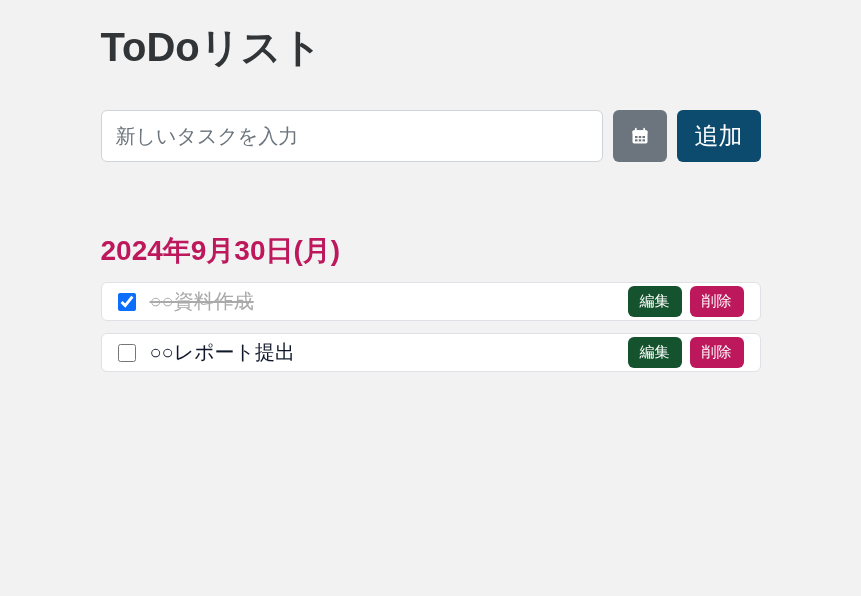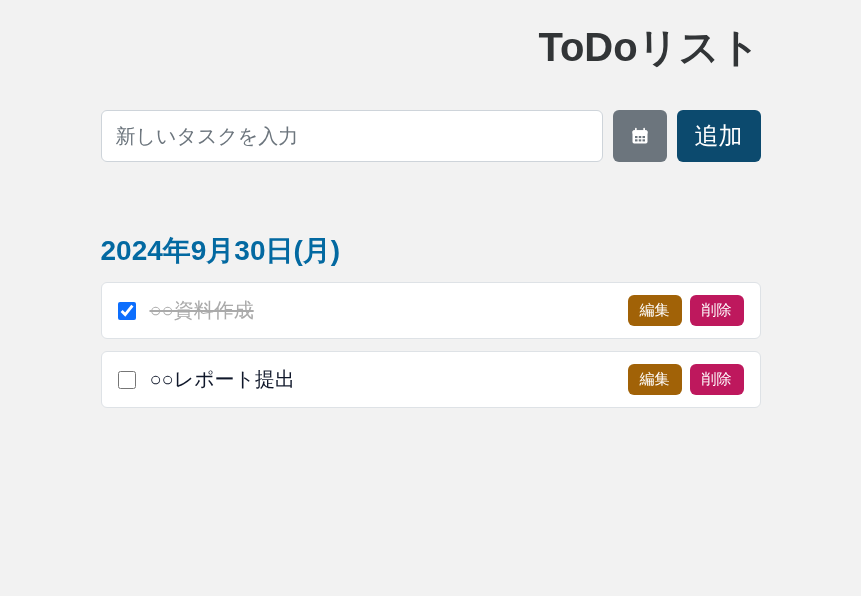--- a/index.html
+++ b/index.html
@@ -11,21 +11,21 @@
       font-family: -apple-system, BlinkMacSystemFont, "Segoe UI", "Hiragino Sans", "Hiragino Kaku Gothic ProN", Meiryo, sans-serif;
       background: #f2f2f2;
       padding: 20px 0;
     }
     .container {
       max-width: 700px;
       margin: 0 auto;
       padding: 0 20px;
     }
     h1 {
-      text-align: right;
+      text-align: left;
       font-size: 40px;
       font-weight: 700;
       color: #323537;
       margin-bottom: 35px;
     }
     .input-row {
       display: flex;
       gap: 10px;
       margin-bottom: 70px;
     }
@@ -56,43 +56,43 @@
       color: #fff;
       width: 54px;
     }
     .btn-add {
       background: #0c4a6e;
       color: #fff;
       font-size: 24px;
       padding: 10px 18px;
     }
     .btn-edit {
-      background: #a16207;
+      background: #14532d;
       color: #fff;
       font-size: 15px;
       padding: 6px 12px;
     }
     .btn-delete {
       background: #be185d;
       color: #fff;
       font-size: 15px;
       padding: 6px 12px;
     }
     .date-header {
       font-size: 28px;
       font-weight: 700;
-      color: #0369a1;
+      color: #be185d;
       margin-bottom: 12px;
       margin-top: 30px;
     }
     .task-item {
       background: #fff;
       border: 1px solid #dee2e6;
       border-radius: 6px;
-      padding: 12px 16px;
+      padding: 3px 16px;
       display: flex;
       align-items: center;
       gap: 14px;
       margin-bottom: 12px;
     }
     .task-checkbox {
       width: 18px;
       height: 18px;
       cursor: pointer;
       accent-color: #0d6efd;

